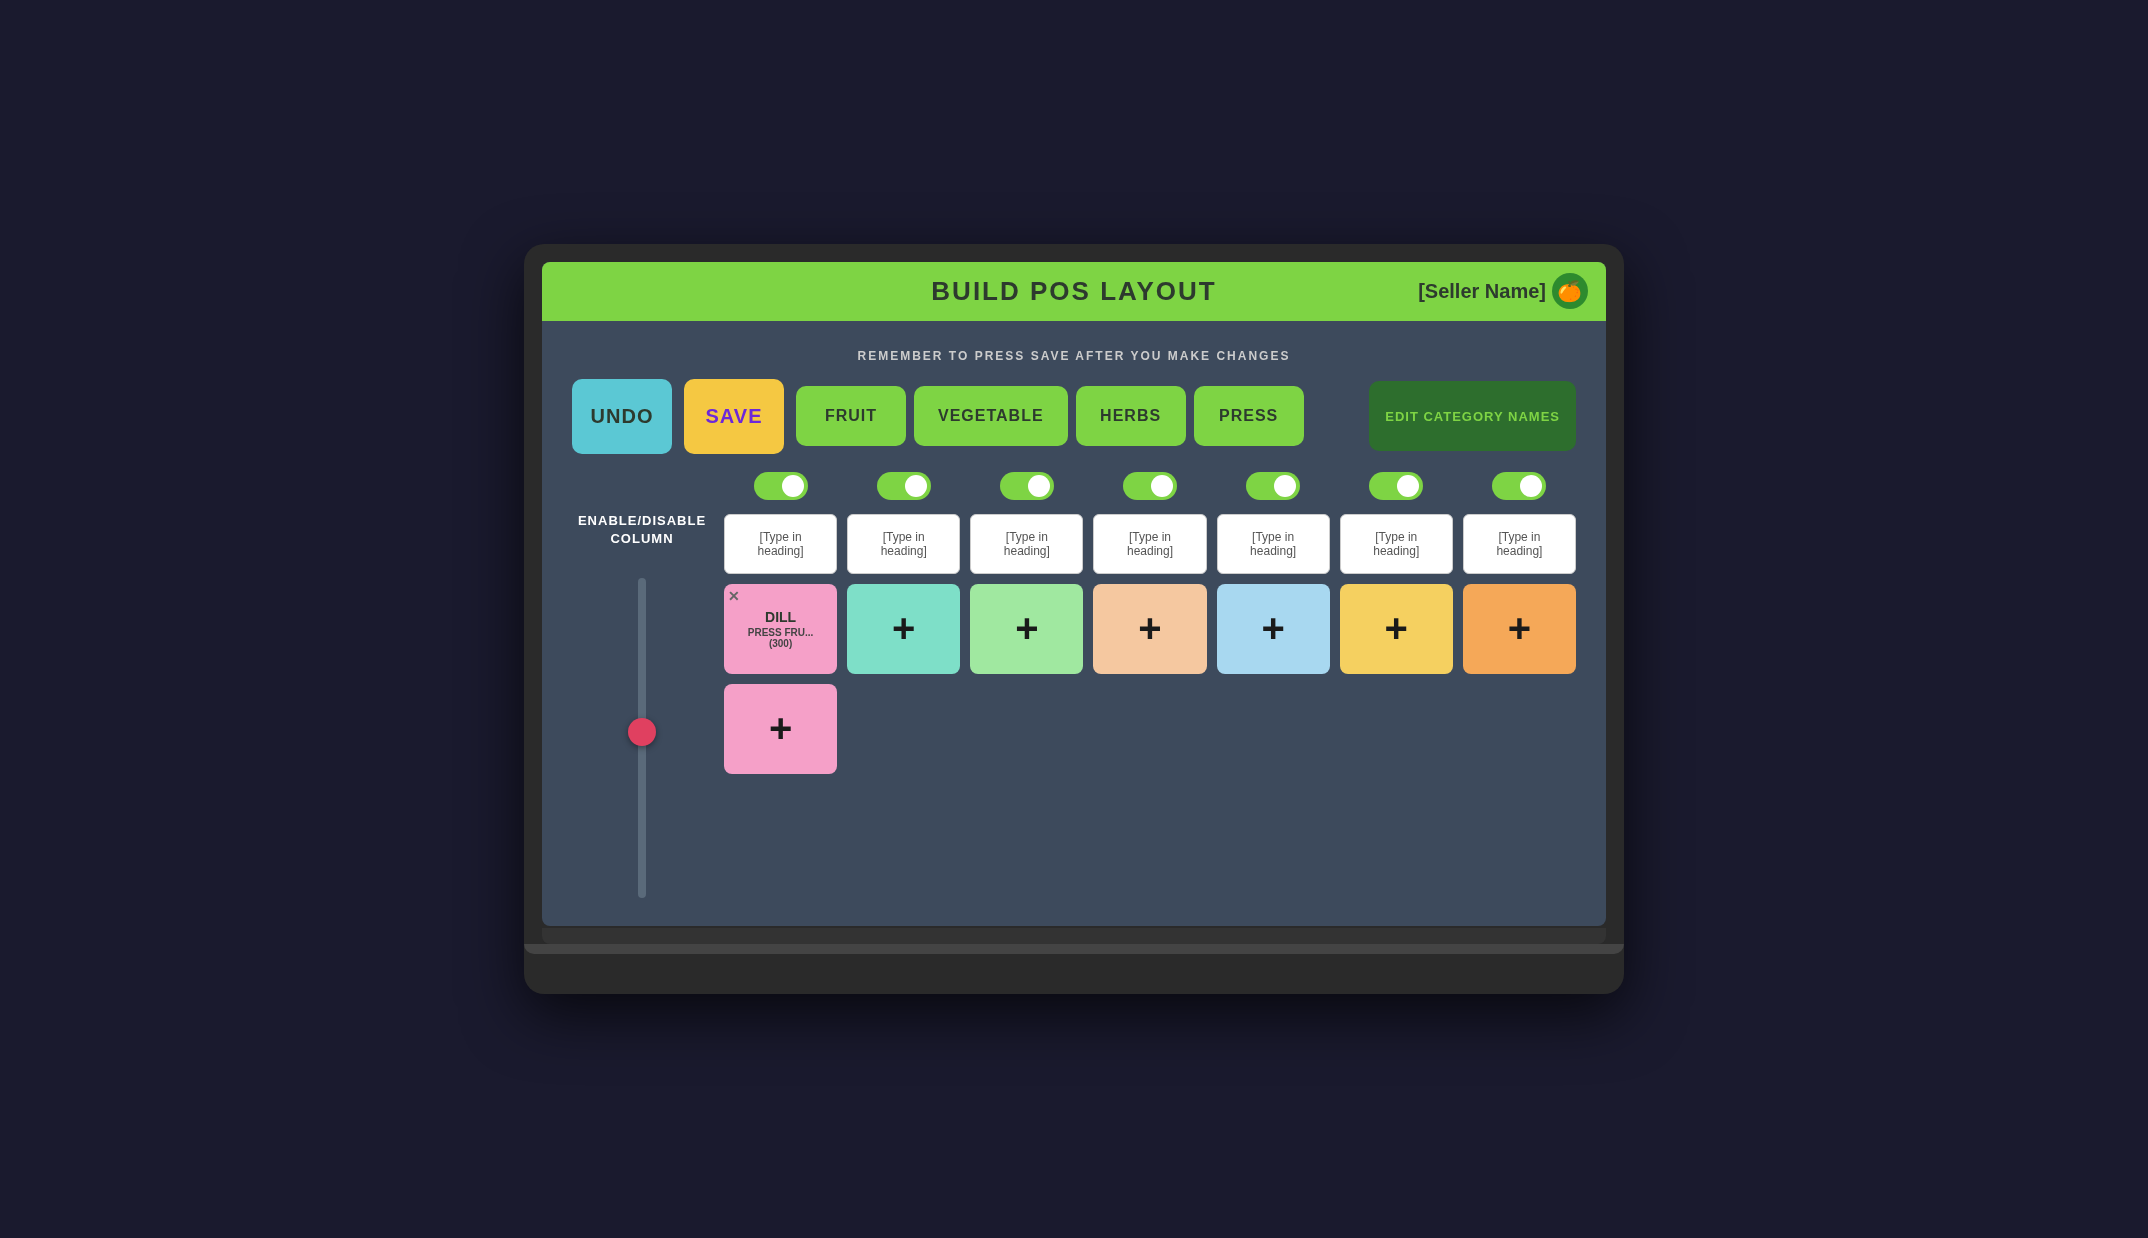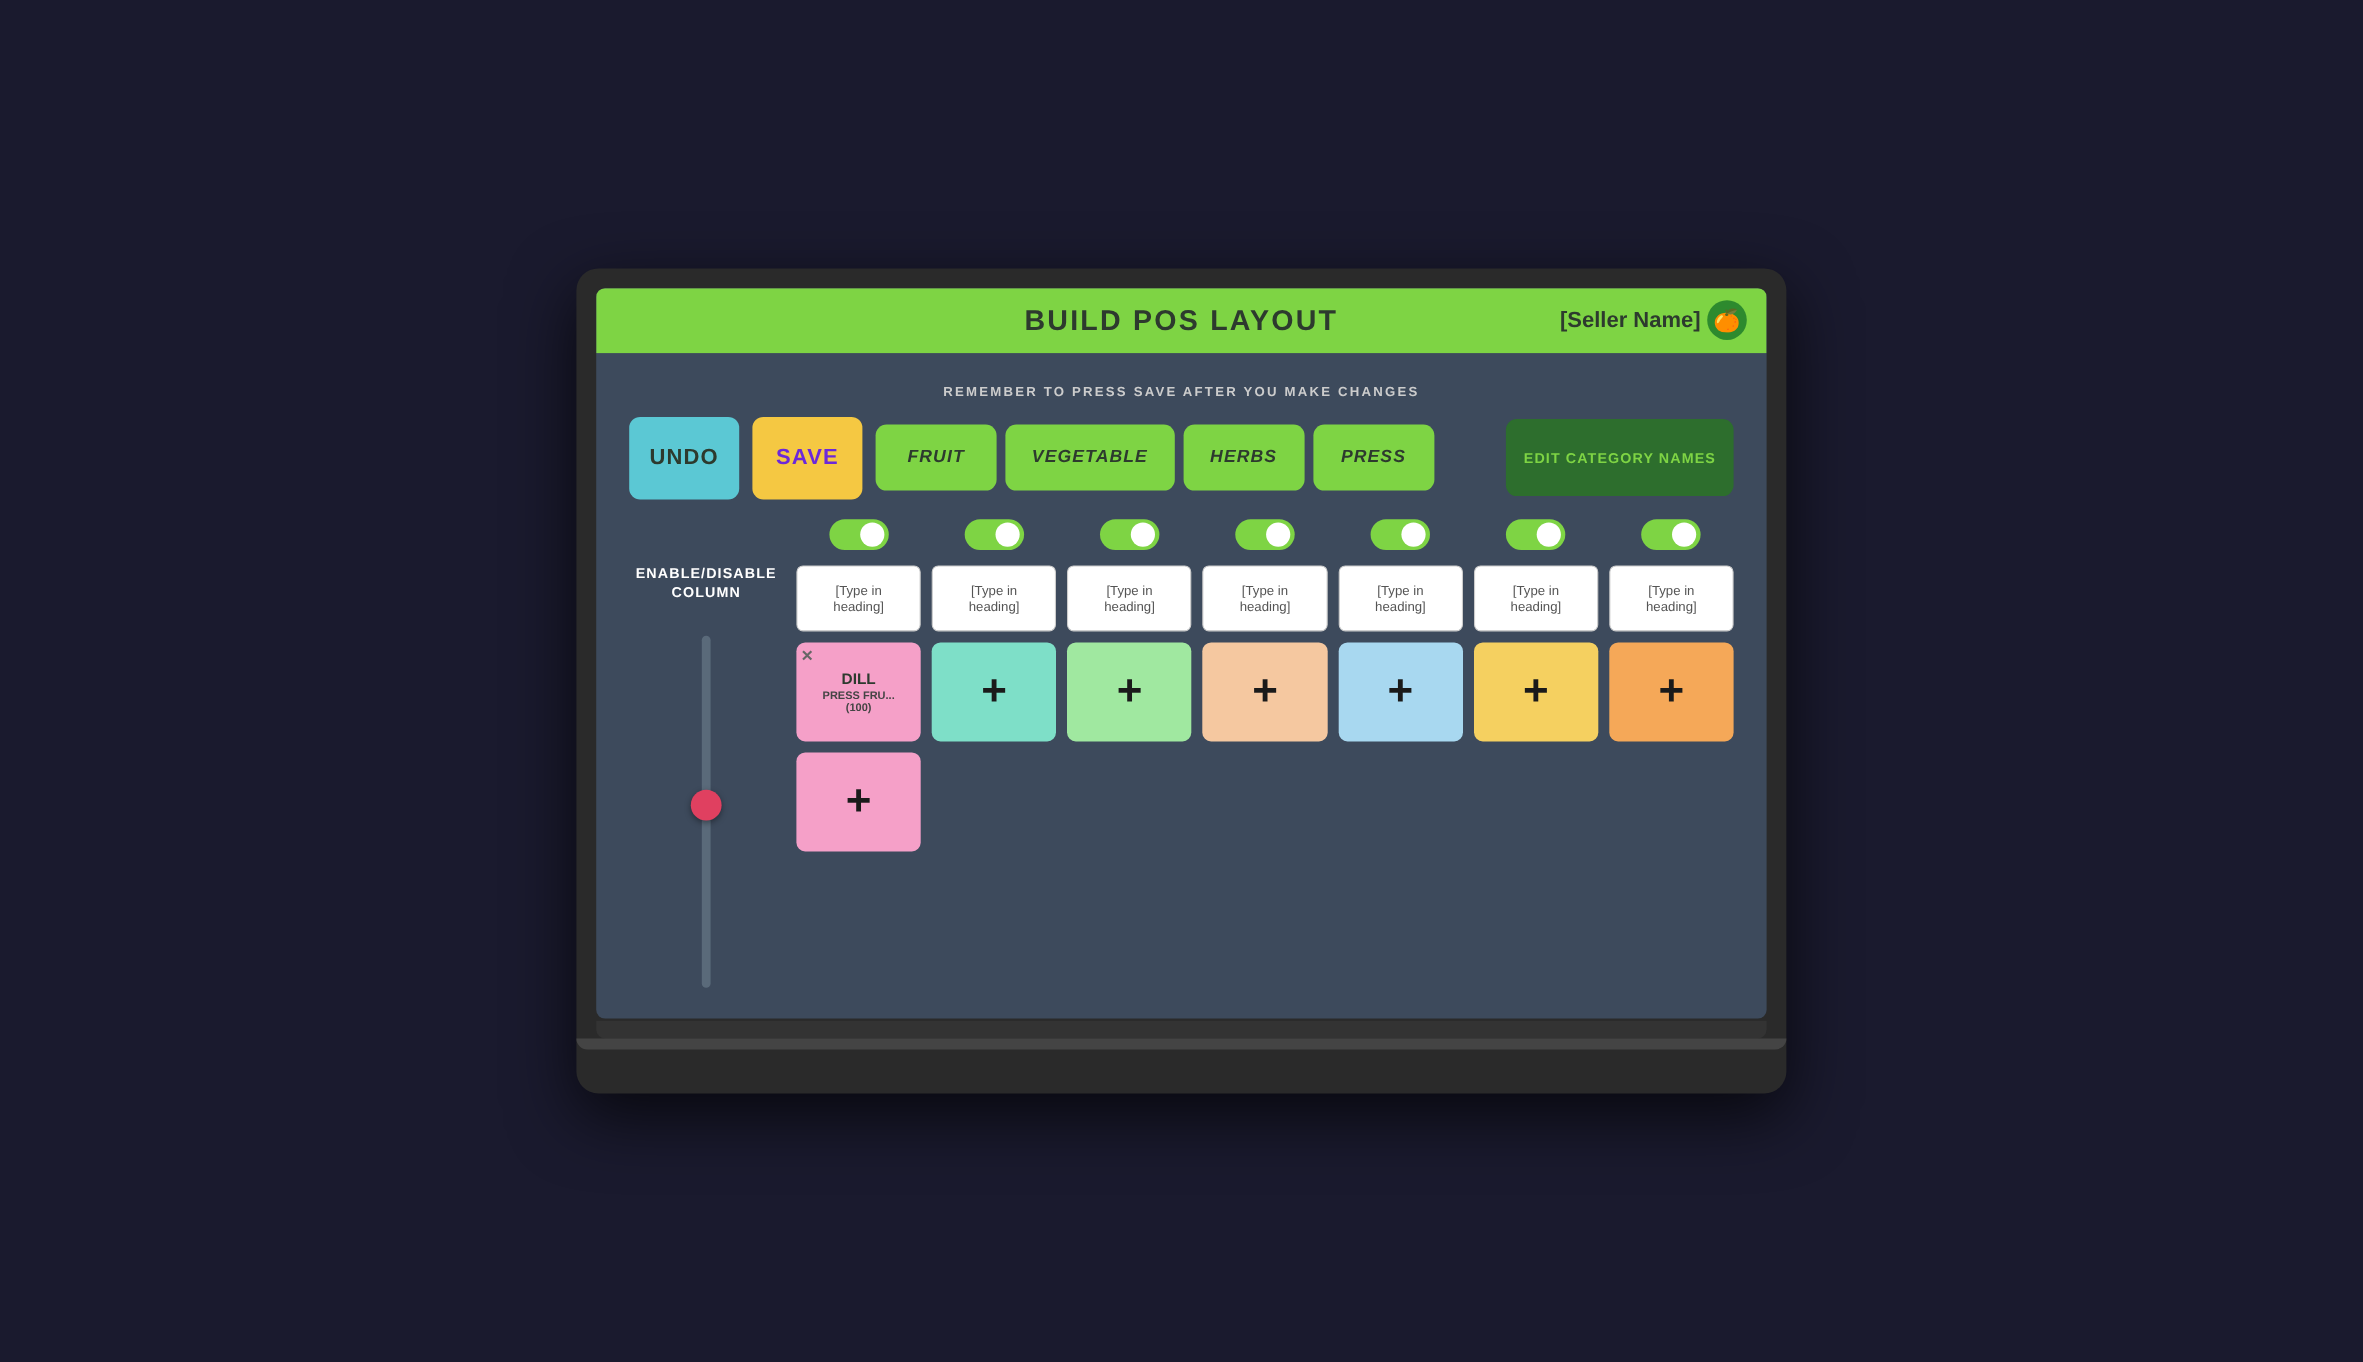--- a/index.html
+++ b/index.html
@@ -127,21 +127,20 @@
       color: #2d3a2e;
       border: none;
       border-radius: 10px;
       font-size: 16px;
       font-weight: 900;
       padding: 10px 24px;
       height: 60px;
       cursor: pointer;
       letter-spacing: 1px;
       min-width: 110px;
-      font-style: italic;
     }
 
     .btn-edit-category {
       background: #2d6e2d;
       color: #7ed444;
       border: none;
       border-radius: 10px;
       font-size: 13px;
       font-weight: 900;
       padding: 12px 16px;
@@ -394,21 +393,21 @@
             <div class="toggle-container">
               <div class="toggle on">
                 <div class="toggle-knob"></div>
               </div>
             </div>
             <div class="heading-cell">[Type in heading]</div>
             <div class="product-card">
               <span class="close-btn">✕</span>
               <span class="product-name">DILL</span>
               <span class="product-sub">PRESS FRU...</span>
-              <span class="product-price">(100)</span>
+              <span class="product-price">(300)</span>
             </div>
             <button class="add-btn pink">+</button>
           </div>
 
           <div class="column">
             <div class="toggle-container">
               <div class="toggle on">
                 <div class="toggle-knob"></div>
               </div>
             </div>

